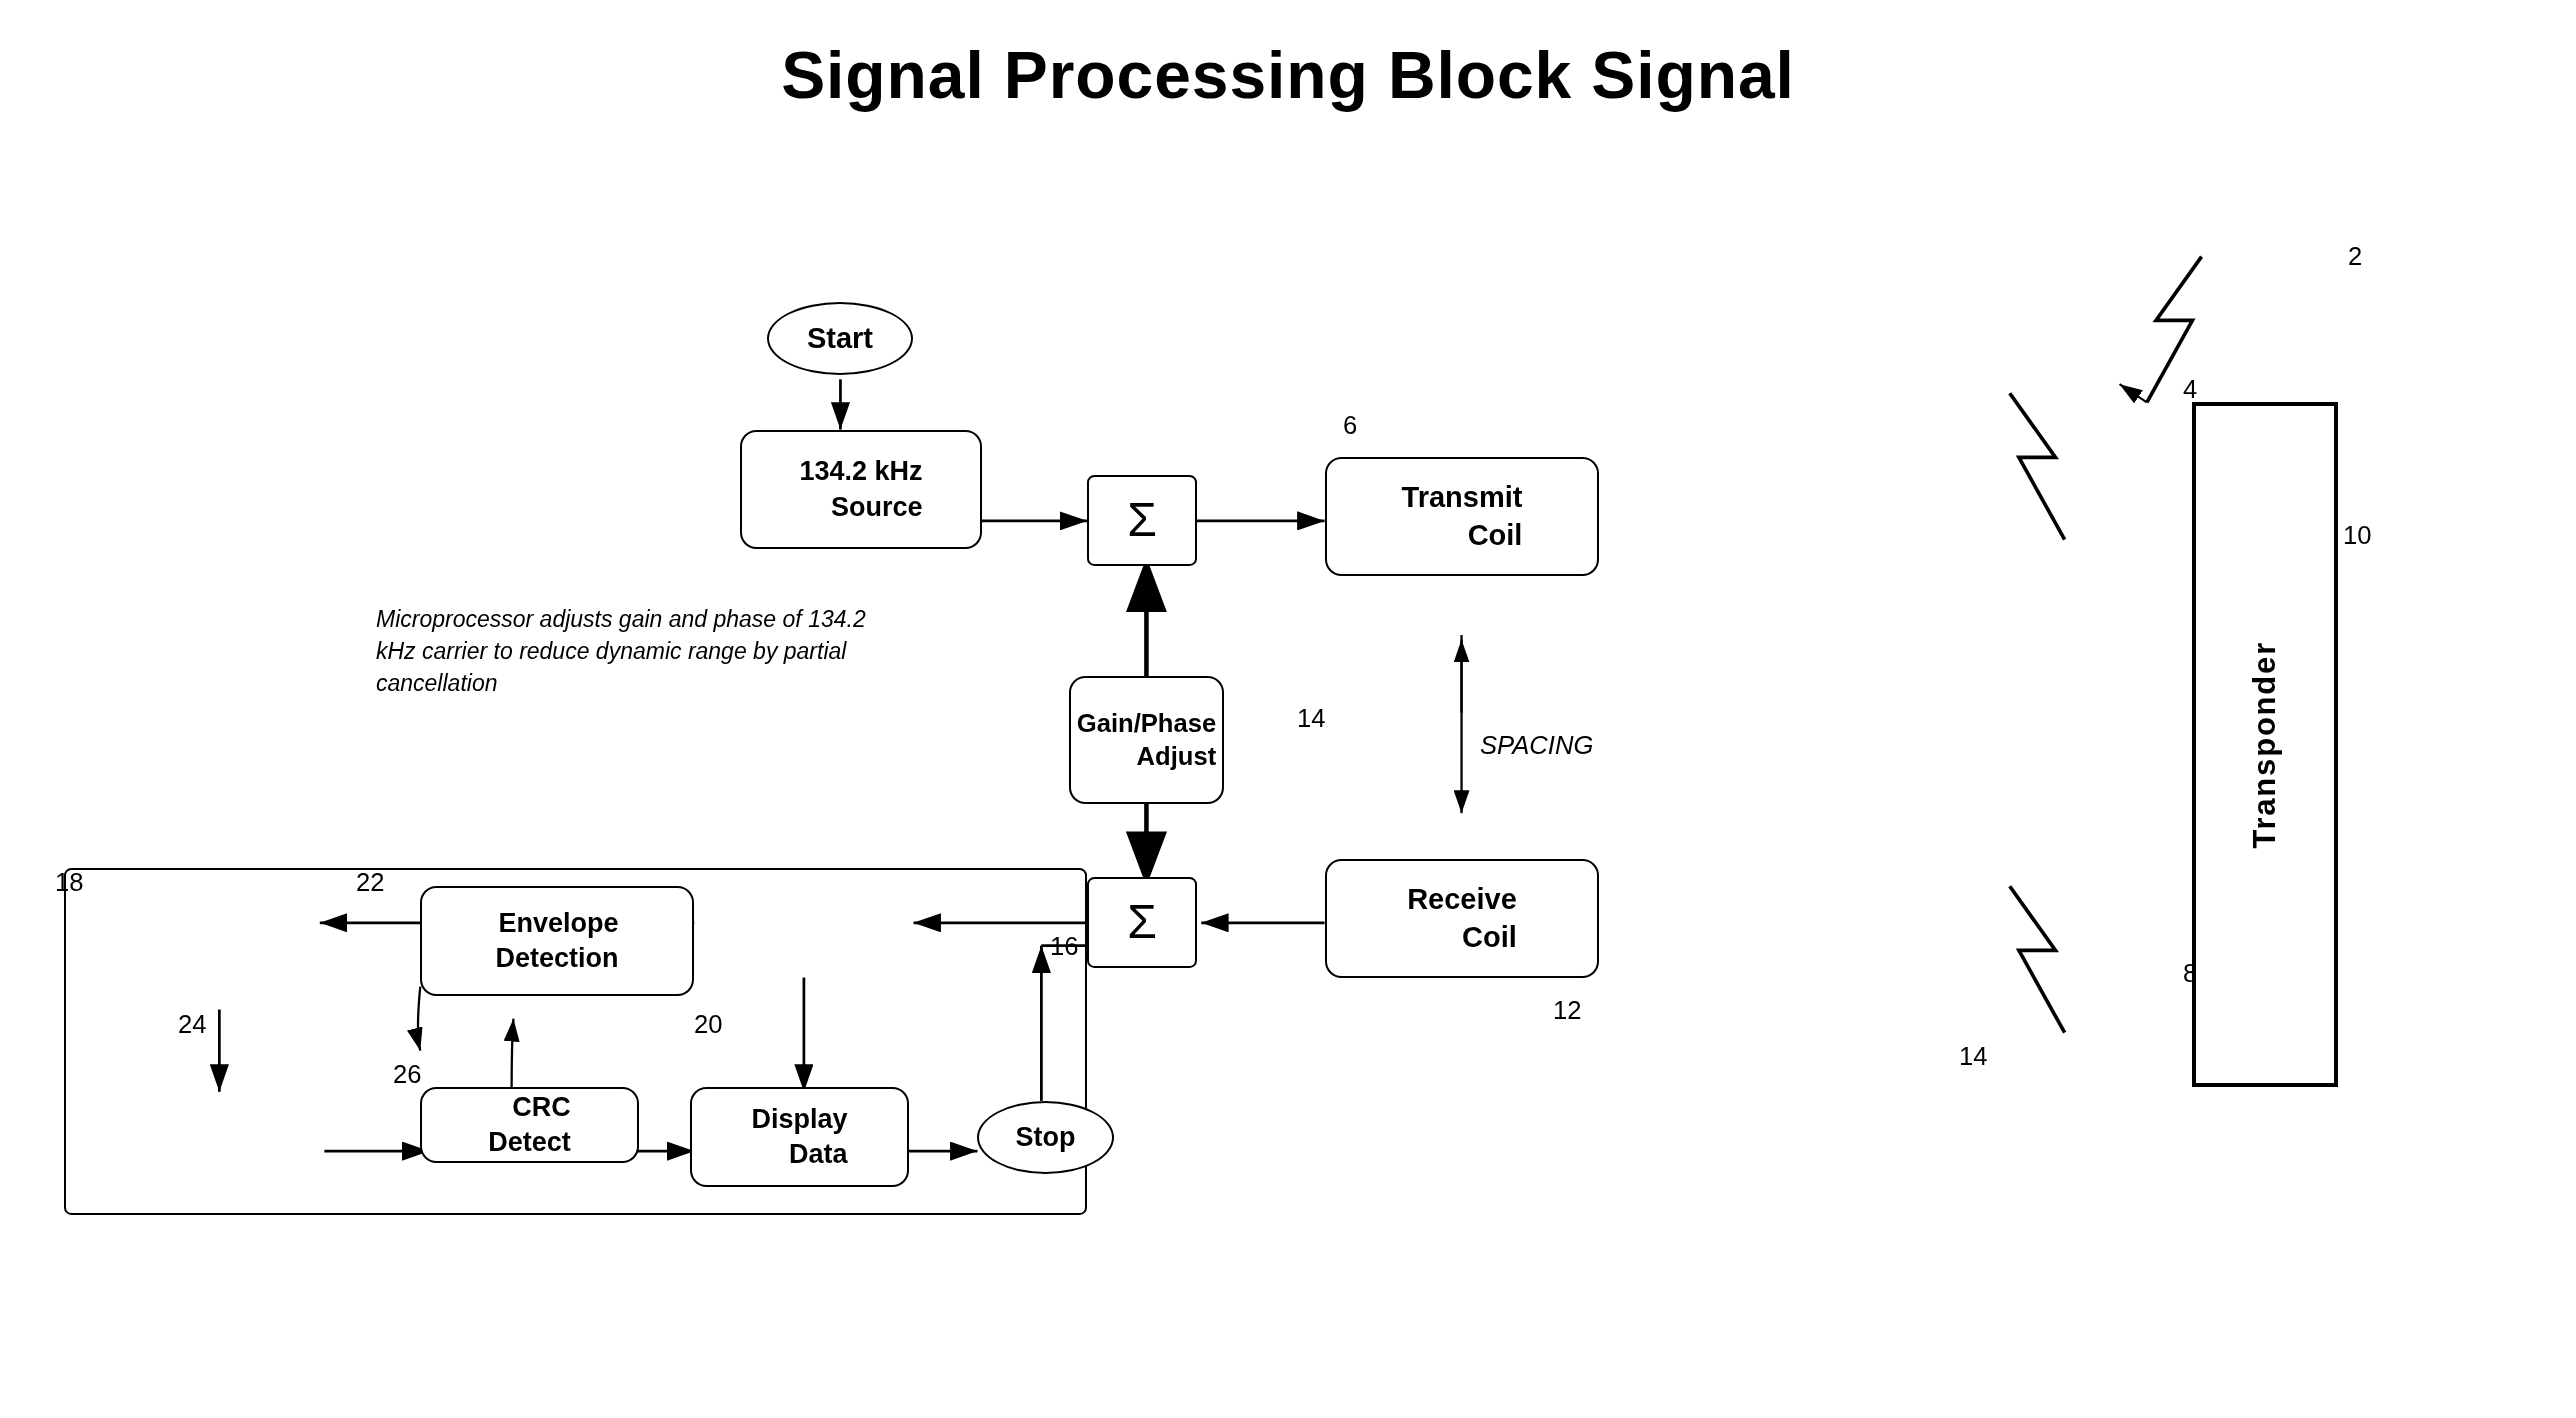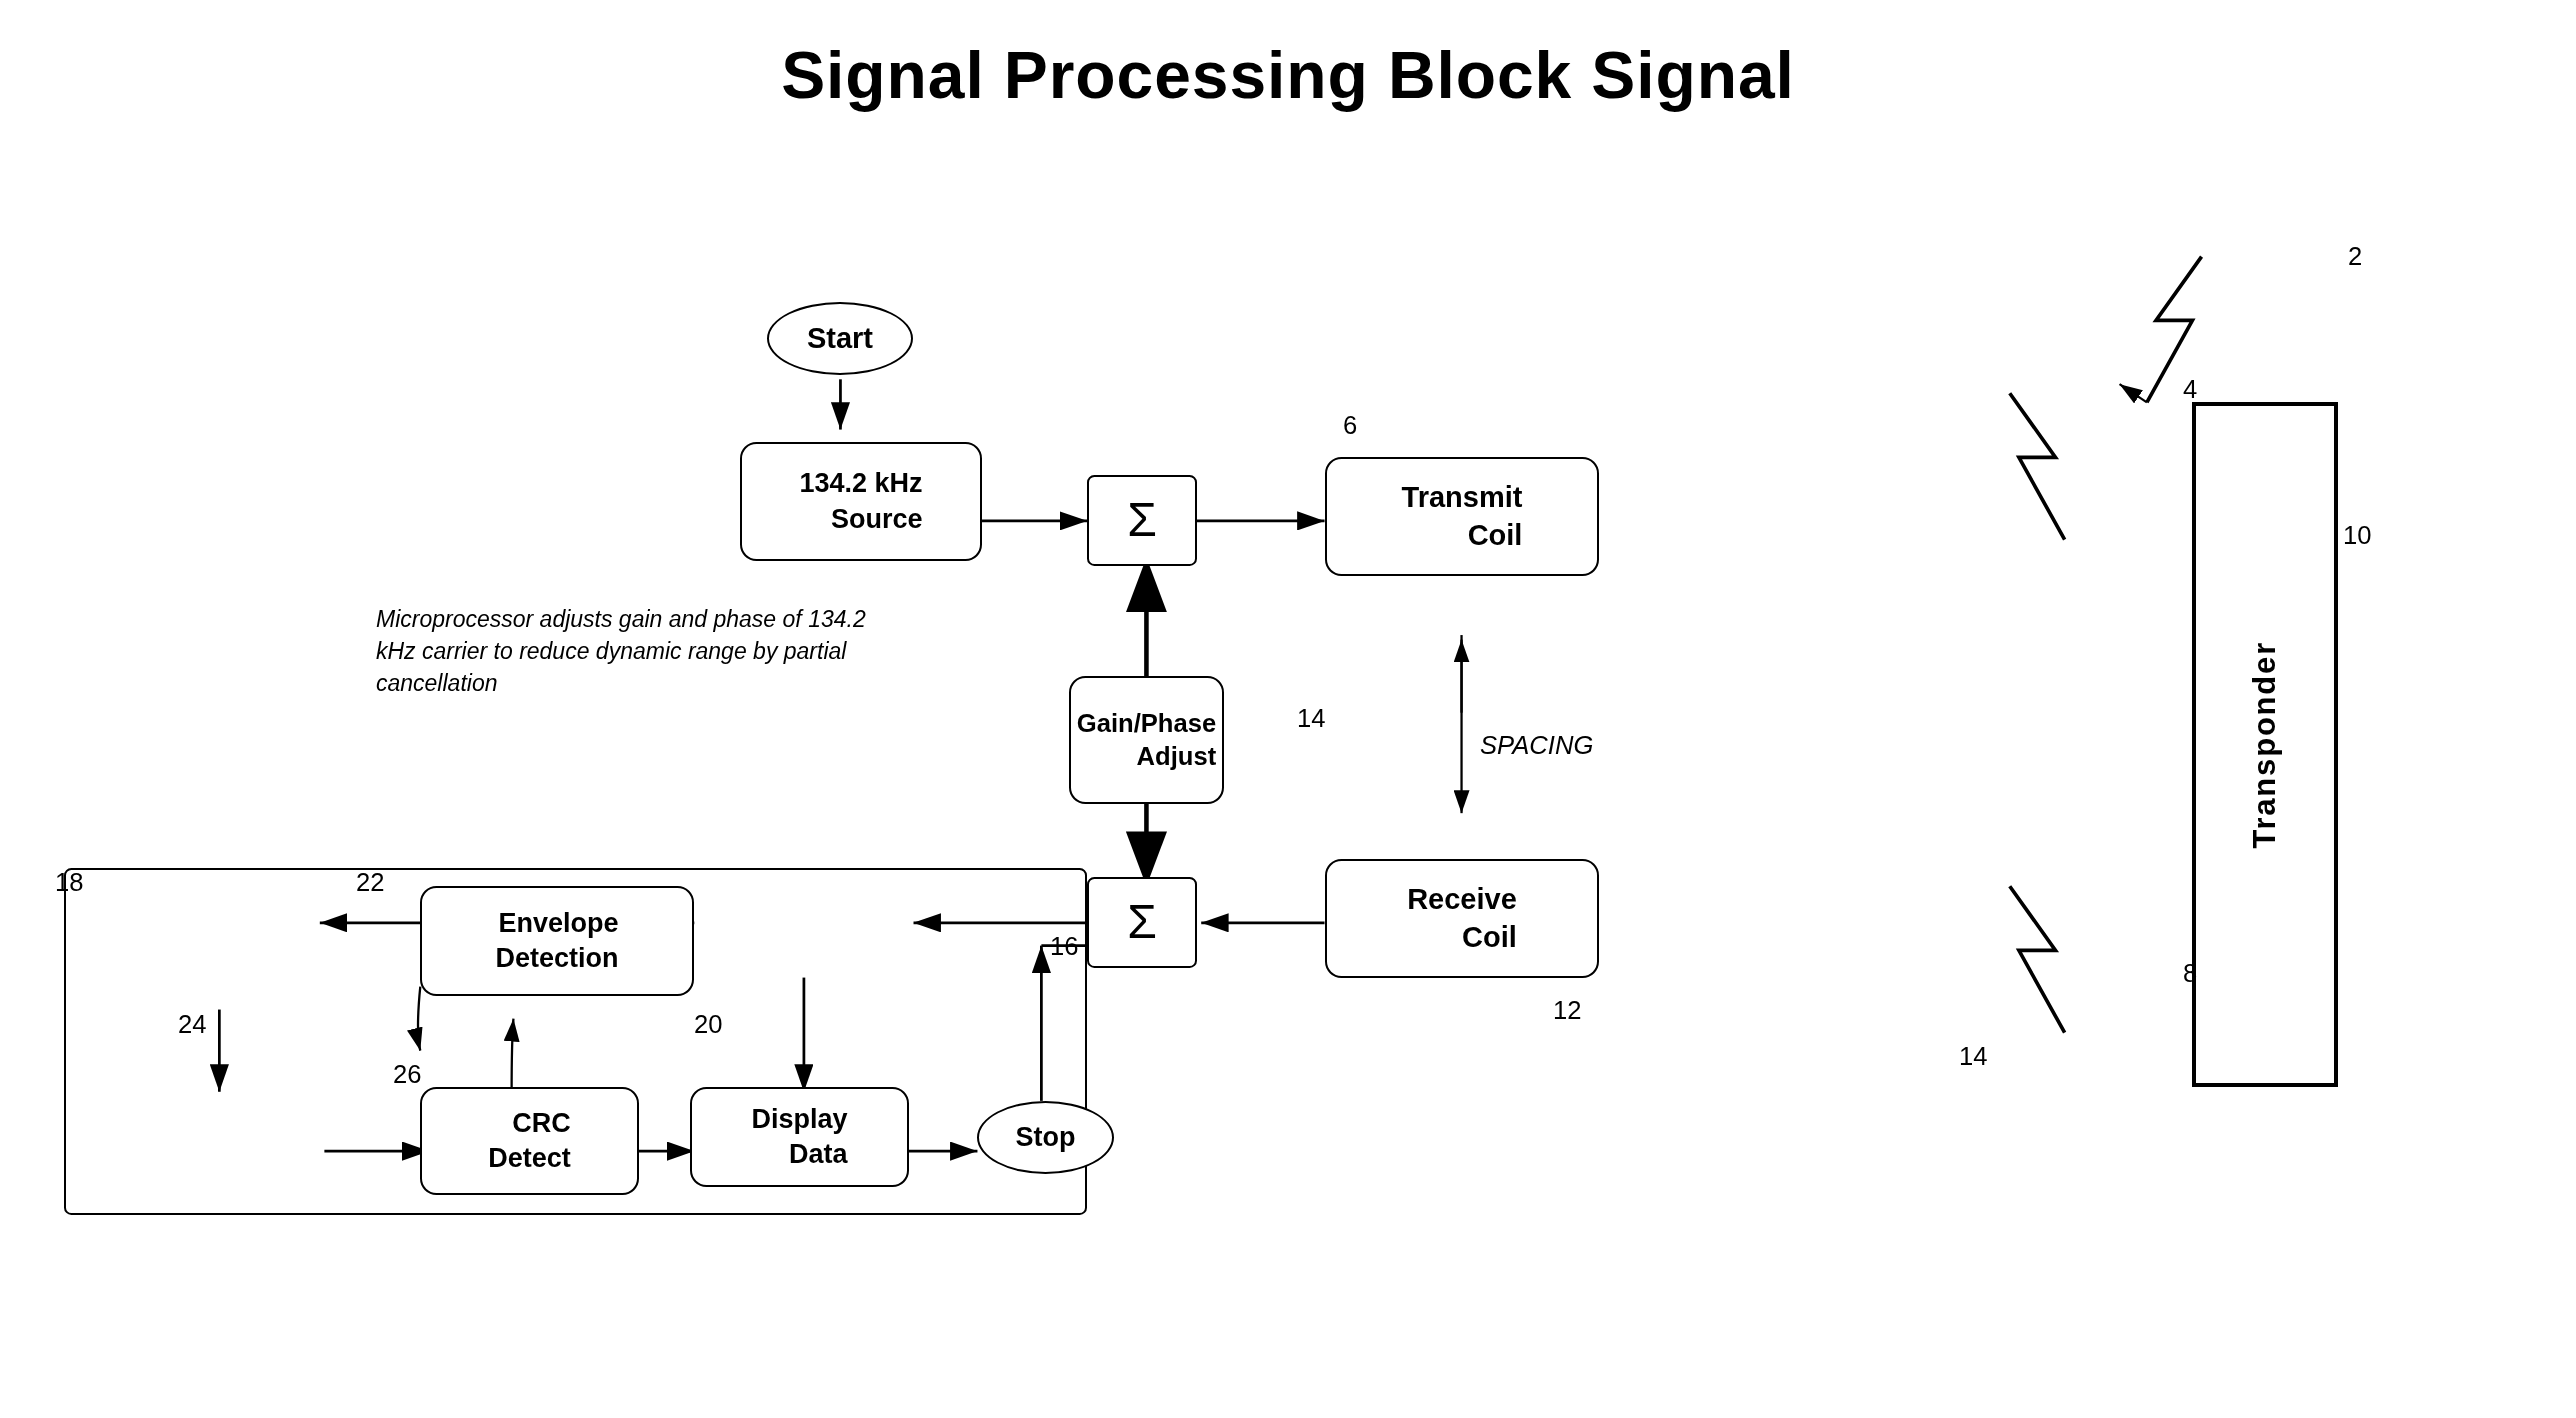--- a/index.html
+++ b/index.html
@@ -167,21 +167,21 @@
     <path d="M 460 950 Q 455 1000 460 1020" stroke="#000" stroke-width="2.5" fill="none" marker-end="url(#arrowhead)"></path>
 
     <path d="M 560 1065 Q 560 1010 562 985" stroke="#000" stroke-width="2.5" fill="none" marker-end="url(#arrowhead)"></path>
 
   </svg>
 
   <div class="block block-ellipse" style="left:767px; top:183px; width:146px; height:73px; font-size:29px;">
     <span>Start</span>
   </div>
 
-  <div class="block block-rounded" style="left:740px; top:311px; width:242px; height:119px; font-size:27px;margin-top:12px;">
+  <div class="block block-rounded" style="left:740px; top:311px; width:242px; height:119px; font-size:27px;">
     <span style="white-space:pre-line;">134.2 kHz
 Source</span>
   </div>
 
   <div class="block block-sigma" style="left:1087px; top:356px; width:110px; height:91px; border-radius:7.3px;">
     <span>Σ</span>
   </div>
 
   <div class="block block-rounded" style="left:1325px; top:338px; width:274px; height:119px; font-size:29px;">
     <span style="white-space:pre-line;">Transmit
@@ -208,21 +208,21 @@
   </div>
 
 
   <div class="block block-rounded" style="left:420px; top:767px; width:274px; height:110px; font-size:27px;">
     <span style="white-space:pre-line;">Envelope
 Detection</span>
   </div>
 
 
 
-  <div class="block block-rounded" style="left:420px; top:968px; width:219px; height:108px; font-size:27px;">
+  <div class="block block-rounded" style="left:420px; top:968px; width:219px; height:76px; font-size:27px;">
     <span style="white-space:pre-line;">CRC
 Detect</span>
   </div>
 
   <div class="block block-rounded" style="left:690px; top:968px; width:219px; height:100px; font-size:27px;">
     <span style="white-space:pre-line;">Display
 Data</span>
   </div>
 
   <div class="block block-ellipse" style="left:977px; top:982px; width:137px; height:73px; font-size:27px;">

